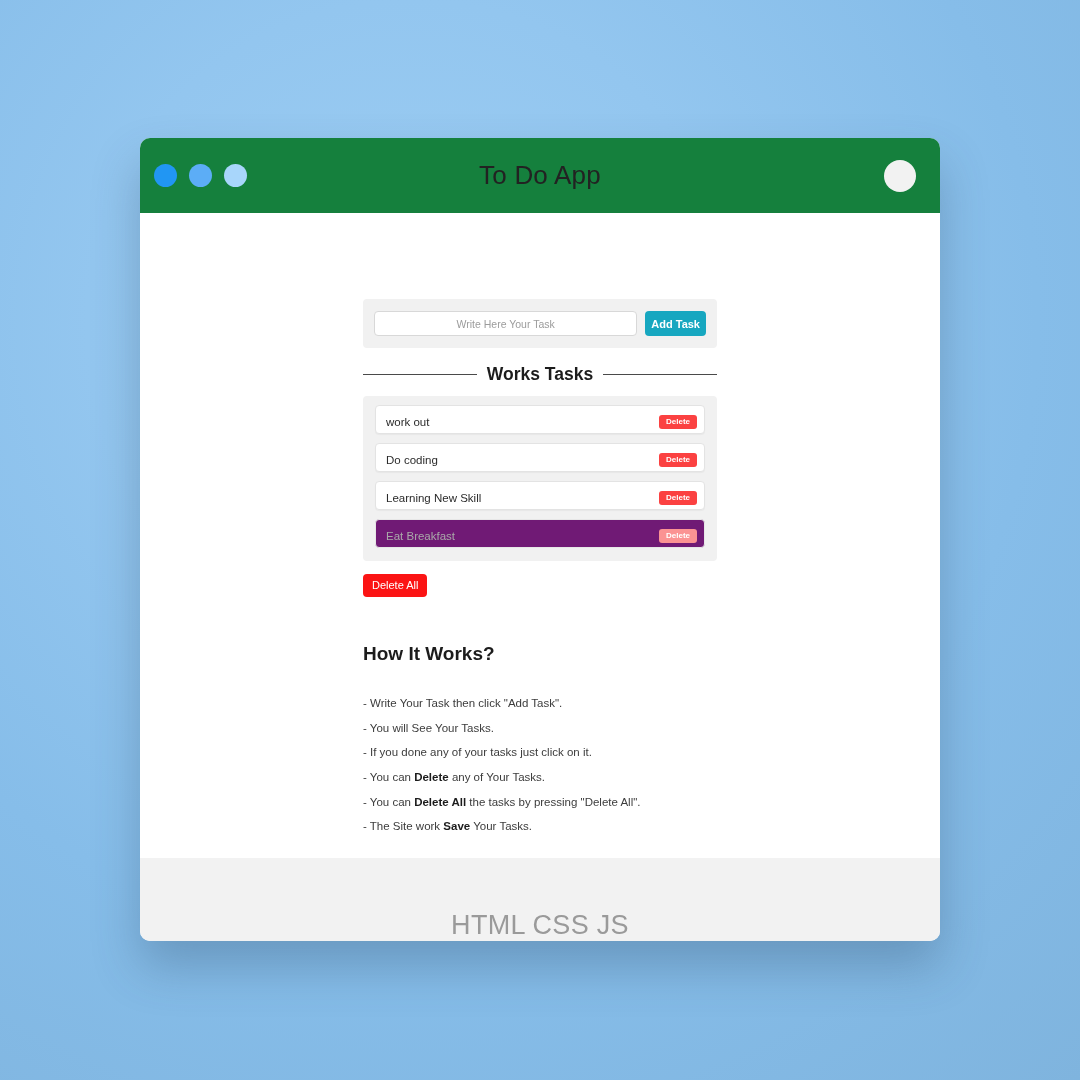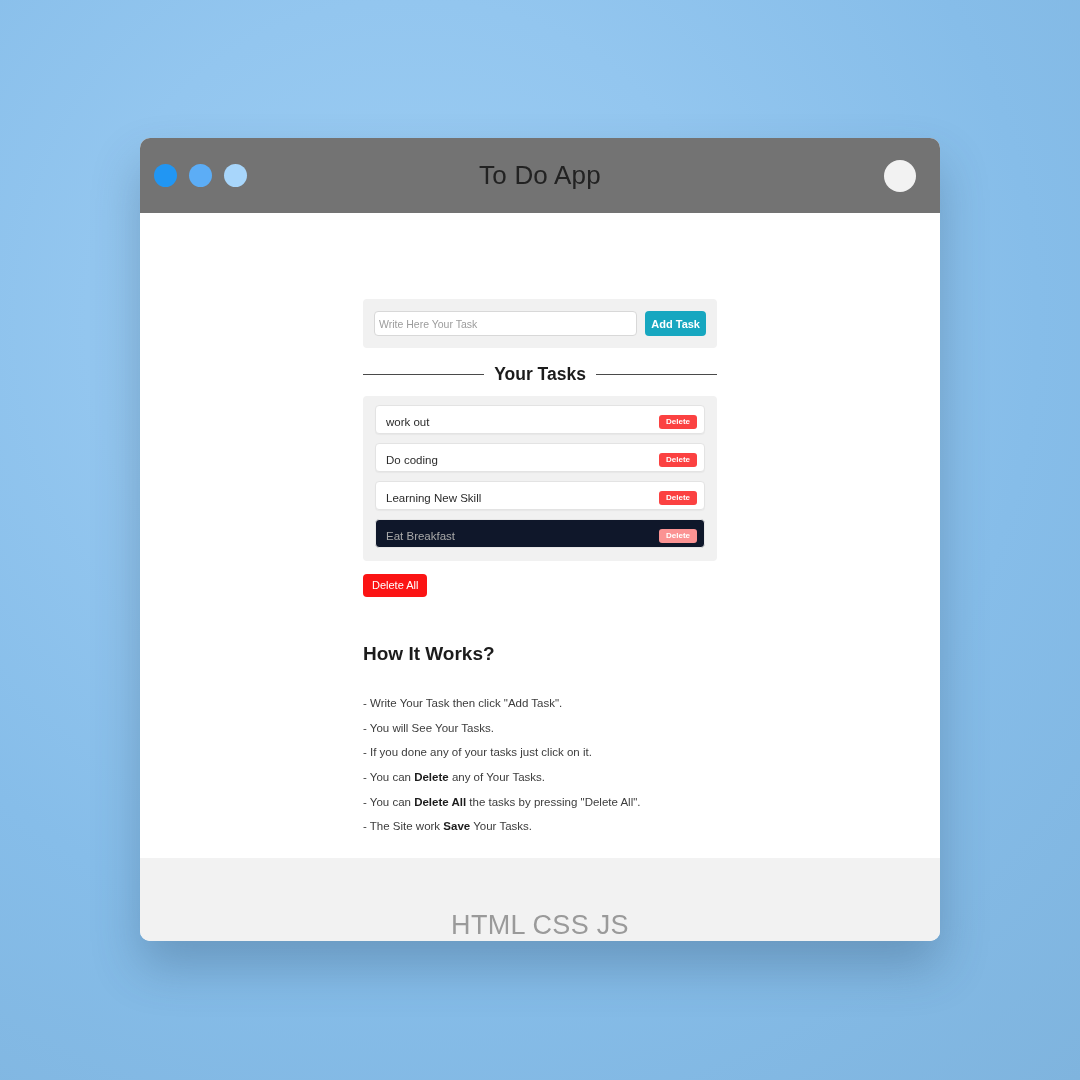--- a/index.html
+++ b/index.html
@@ -28,21 +28,21 @@
     background: #ffffff;
     box-shadow: 0 26px 48px rgba(40, 70, 100, 0.30);
     overflow: hidden;
     display: flex;
     flex-direction: column;
   }
 
   
   .titlebar {
     height: 75px;
-    background: #737373;
+    background: #15803d;
     display: flex;
     align-items: center;
     position: relative;
     flex: 0 0 auto;
     padding: 0 14px;
   }
   .dots {
     display: flex;
     align-items: center;
     gap: 12px;
@@ -100,25 +100,26 @@
     display: flex;
     align-items: center;
     gap: 8px;
   }
   .task-input {
     flex: 1 1 auto;
     height: 25px;
     border: 1px solid #d8d8d8;
     border-radius: 4px;
     background: #ffffff;
-    padding: 0 4px;
+    padding: 0 12px;
     font-family: "Liberation Sans", sans-serif;
     font-size: 10.5px;
     color: #333333;
     outline: none;
+    text-align: center;
   }
   .task-input::placeholder { color: #9c9c9c; }
   .add-btn {
     border: none;
     background: #17a7c0;
     color: #ffffff;
     font-family: "Liberation Sans", sans-serif;
     font-size: 11px;
     font-weight: 700;
     height: 25px;
@@ -177,21 +178,21 @@
     background: #fb4141;
     color: #ffffff;
     font-size: 8px;
     font-weight: 700;
     border-radius: 3px;
     padding: 3px 7px;
     cursor: pointer;
     line-height: 1;
   }
   .task-row.done {
-    background: #0f172a;
+    background: #701a75;
     border-color: #e7e7e7;
     box-shadow: none;
   }
   .task-row.done .task-label { color: #a9a9a9; }
   .task-row.done .del-btn { background: #fb9393; }
 
   
   .delete-all {
     margin-top: 13px;
     border: none;
@@ -256,21 +257,21 @@
   <div class="page">
     <div class="content">
 
       <div class="add-bar">
         <input class="task-input" type="text" placeholder="Write Here Your Task" style="">
         <button class="add-btn">Add Task</button>
       </div>
 
       <div class="legend">
         <span class="rule"></span>
-        <span class="legend-text">Your Tasks</span>
+        <span class="legend-text">Works Tasks</span>
         <span class="rule"></span>
       </div>
 
       <div class="tasks-box">
         <div class="task-row">
           <span class="task-label">work out</span>
           <button class="del-btn">Delete</button>
         </div>
         <div class="task-row">
           <span class="task-label">Do coding</span>

